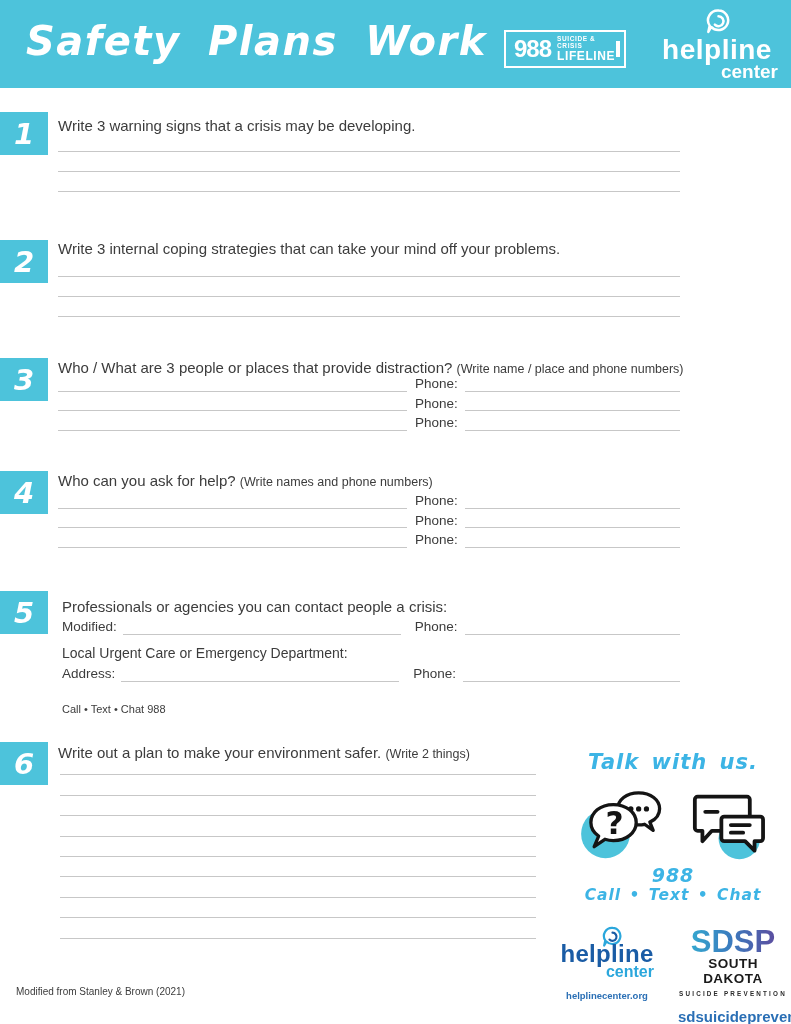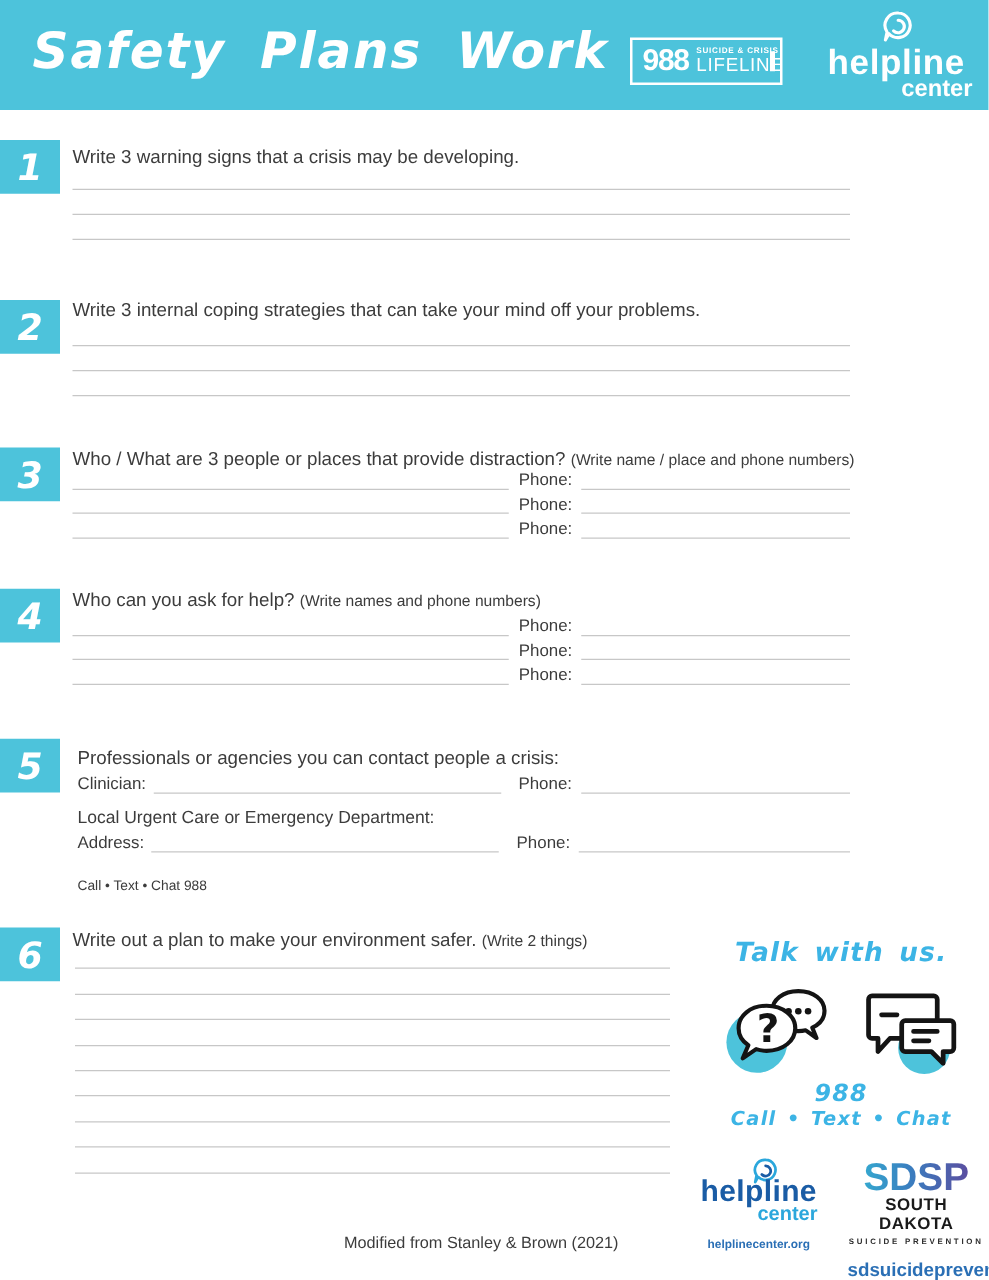--- a/index.html
+++ b/index.html
@@ -12,21 +12,21 @@
 
   
   .header { position:absolute; top:0; left:0; width:791px; height:88px; background:#4dc3db; }
   .title { position:absolute; left:26px; top:18px; font-size:40px; color:#fff;
            letter-spacing:1.5px; word-spacing:12px; white-space:nowrap; }
   .badge { position:absolute; left:504px; top:30px; width:122px; height:38px;
            border:2px solid #fff; display:flex; align-items:center; padding:0 10px 0 8px; color:#fff; }
   .badge-988 { font-size:24px; font-weight:800; letter-spacing:-1px; }
   .badge-col { margin-left:6px; display:flex; flex-direction:column; line-height:1.05; }
   .badge-sub { font-size:6.5px; font-weight:700; letter-spacing:.6px; }
-  .badge-name { font-size:15px; font-weight:400; letter-spacing:.6px; }
+  .badge-name { font-size:12px; font-weight:700; letter-spacing:.6px; }
   .badge-bar { position:absolute; right:4px; top:9px; width:4px; height:16px; background:#fff; }
   .hl-logo { position:absolute; left:648px; top:8px; width:138px; height:76px; color:#fff; }
   .hl-logo .ear { position:absolute; left:58px; top:0; }
   .hl-w1 { position:absolute; left:0; top:28px; width:138px; text-align:center;
            font-size:28px; font-weight:700; line-height:1; letter-spacing:.5px; }
   .hl-w2 { position:absolute; left:0; top:54px; width:130px; text-align:right;
            font-size:19px; font-weight:700; line-height:1; }
 
   
   .section { position:absolute; left:0; width:791px; }
@@ -85,22 +85,22 @@
             font-size:9.5px; font-weight:700; color:#2a6fb5; }
   .sdsp { position:relative; width:110px; text-align:center; }
   .sdsp-acro { font-size:31px; font-weight:900; letter-spacing:0px; line-height:1;
                background:linear-gradient(90deg,#35a7cf 0%,#3a7dbf 45%,#5b4ea0 100%);
                -webkit-background-clip:text; background-clip:text; color:transparent; display:inline-block; }
   .sdsp-state { font-size:13.5px; font-weight:700; color:#1a1a1a; letter-spacing:.5px;
                 margin-top:0px; line-height:1.1; }
   .sdsp-sub { font-size:6.3px; font-weight:700; color:#2b2b2b; letter-spacing:2.2px; margin-top:3px; }
   .sdsp-url { margin-top:11px; font-size:15px; font-weight:700; color:#2a6fb5; }
 
-  .credit { position:absolute; left:0; top:986px; width:770px; text-align:center;
-            font-size:13px; font-weight:500; color:#3c3c3c; }
+  .credit { position:absolute; left:16px; top:986px; width:770px; text-align:left;
+            font-size:10px; font-weight:500; color:#3c3c3c; }
 </style>
 </head>
 <body>
 
 <div class="page">
 
   <div class="header">
     <div class="title hand">Safety Plans Work</div>
 
     <div class="badge">
@@ -189,21 +189,21 @@
         <span class="phone-label">Phone:</span>
         <span class="phone-line"></span>
       </div>
       </div>
   </div>
 
   <div class="section" id="s5">
     <div class="numbox hand">5</div>
     <div class="question">Professionals or agencies you can contact people a crisis:</div>
     <div class="s5-row" id="s5-row-clinician">
-      <span class="lbl">Clinician:</span>
+      <span class="lbl">Modified:</span>
       <span class="mid-line"></span>
       <span class="phone-label">Phone:</span>
       <span class="phone-line"></span>
     </div>
     <div class="s5-urgent">Local Urgent Care or Emergency Department:</div>
     <div class="s5-row" id="s5-row-address">
       <span class="lbl">Address:</span>
       <span class="mid-line"></span>
       <span class="phone-label">Phone:</span>
       <span class="phone-line"></span>

